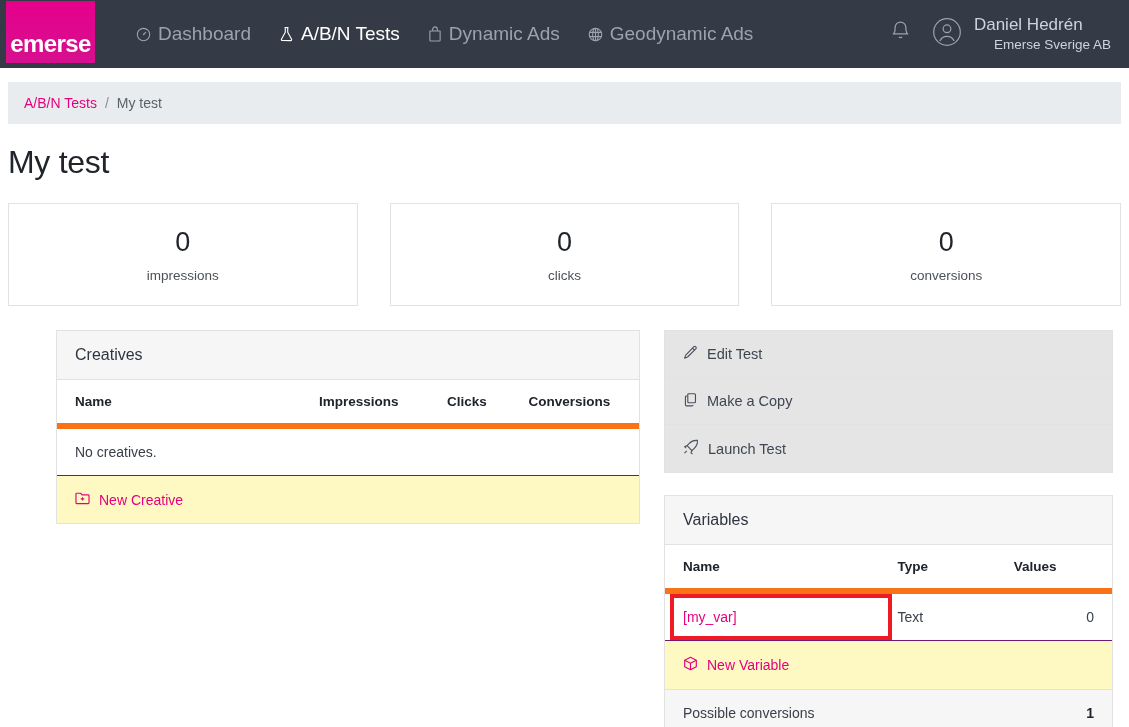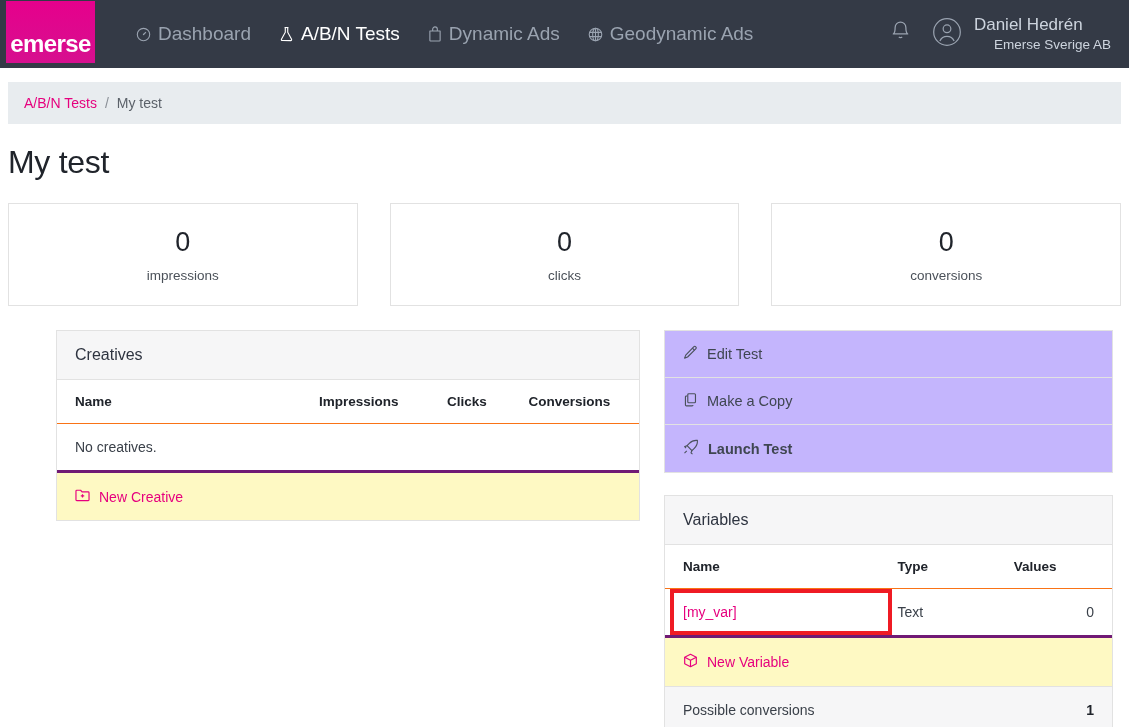--- a/index.html
+++ b/index.html
@@ -154,46 +154,46 @@
   table.grid {
     width: 100%;
     border-collapse: collapse;
     font-size: 14px;
   }
   table.grid th {
     text-align: left;
     font-weight: bold;
     color: #20242b;
     padding: 14px 0;
-    border-bottom: 1px solid #f97316;
+    border-bottom: 6px solid #f97316;
     font-size: 13.5px;
   }
   table.grid td {
     padding: 15px 0;
     color: #3a4049;
-    border-bottom: 3px solid #701a75;
+    border-bottom: 1px solid #701a75;
   }
   .pad-l { padding-left: 18px !important; }
   .pad-r { padding-right: 18px !important; }
   .ta-r  { text-align: right; }
 
   .empty-note { color: #3a4049; }
 
   .action-row {
     display: flex;
     align-items: center;
     gap: 9px;
     padding: 14px 18px;
     font-size: 14.5px;
     color: #3f4651;
     border-bottom: 1px solid #e2e2e2;
     cursor: pointer;
-    background: #c4b5fd;
-  }
-  .action-row:last-child { border-bottom: none; font-weight: bold; }
+    background: #e5e5e5;
+  }
+  .action-row:last-child { border-bottom: none; }
 
   .addrow {
     display: flex;
     align-items: center;
     gap: 9px;
     padding: 15px 18px;
     font-size: 14px;
     color: #e6007e;
     background: #fef9c3;
     cursor: pointer;

